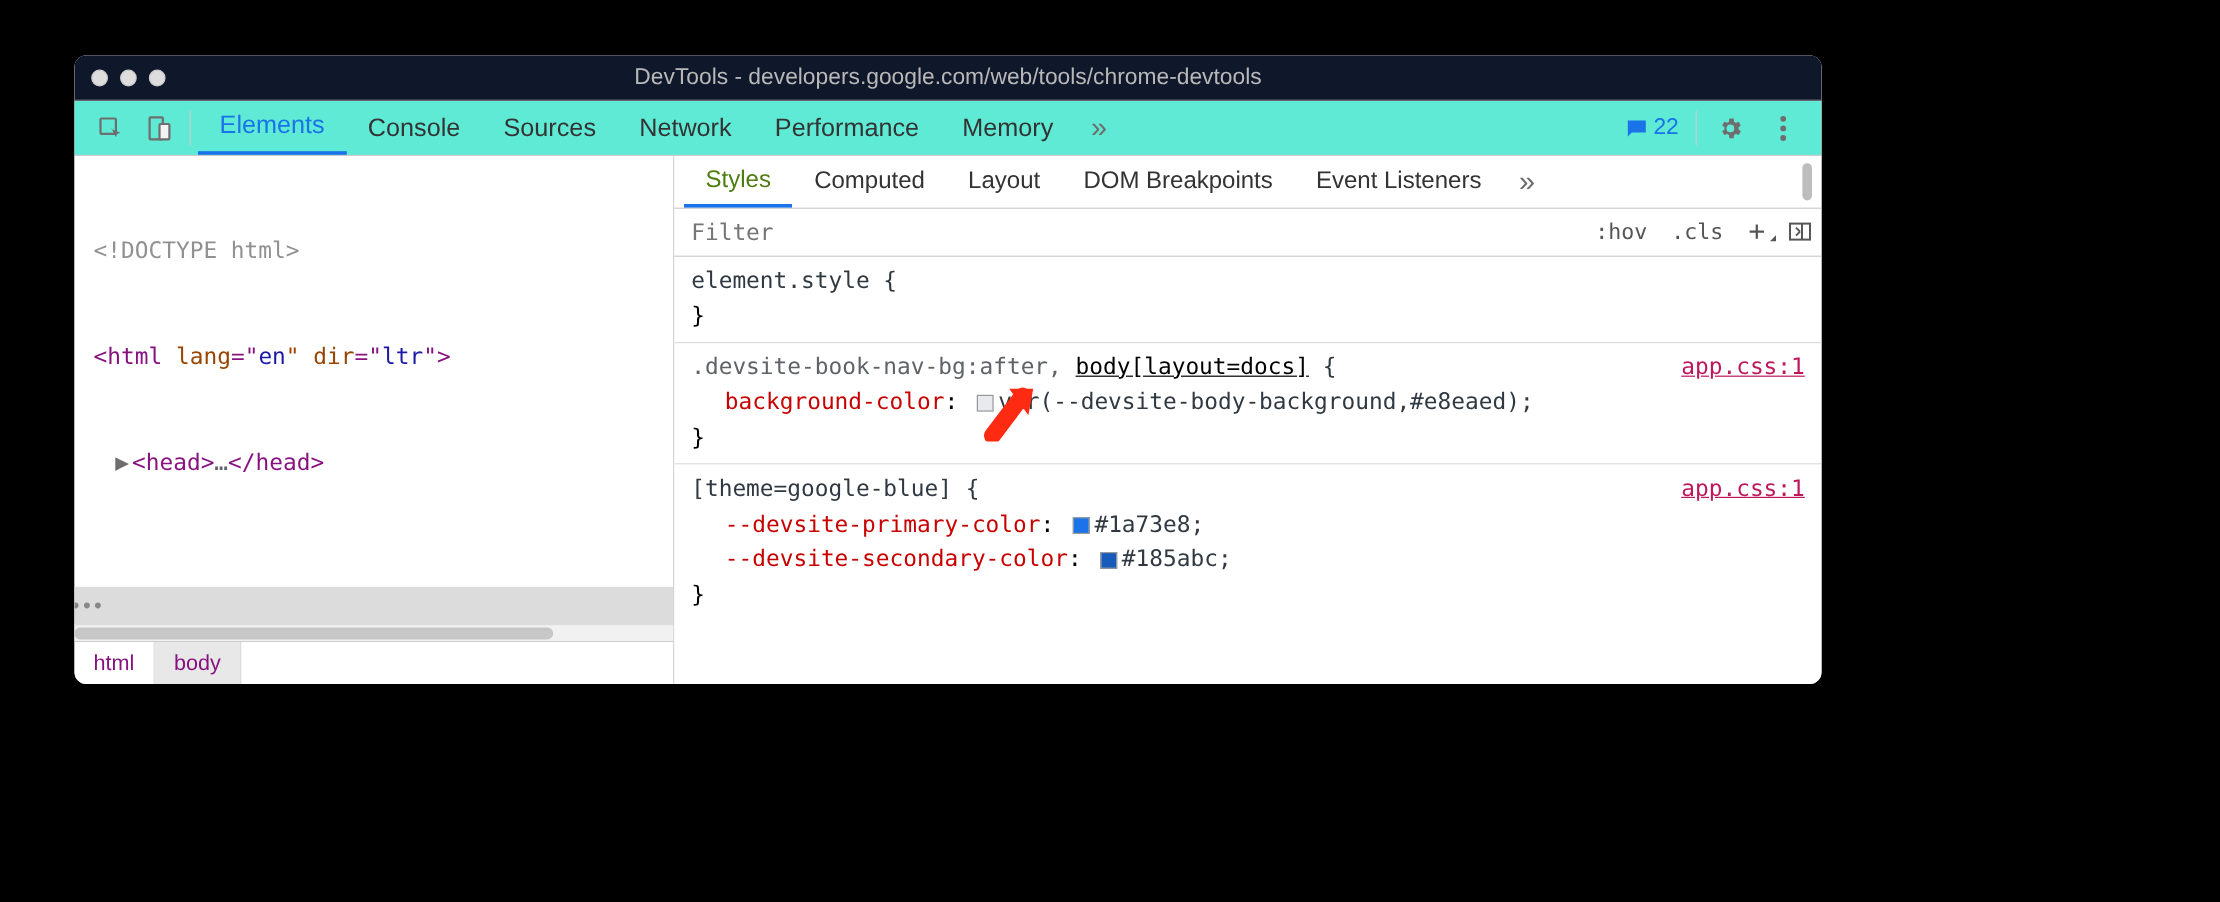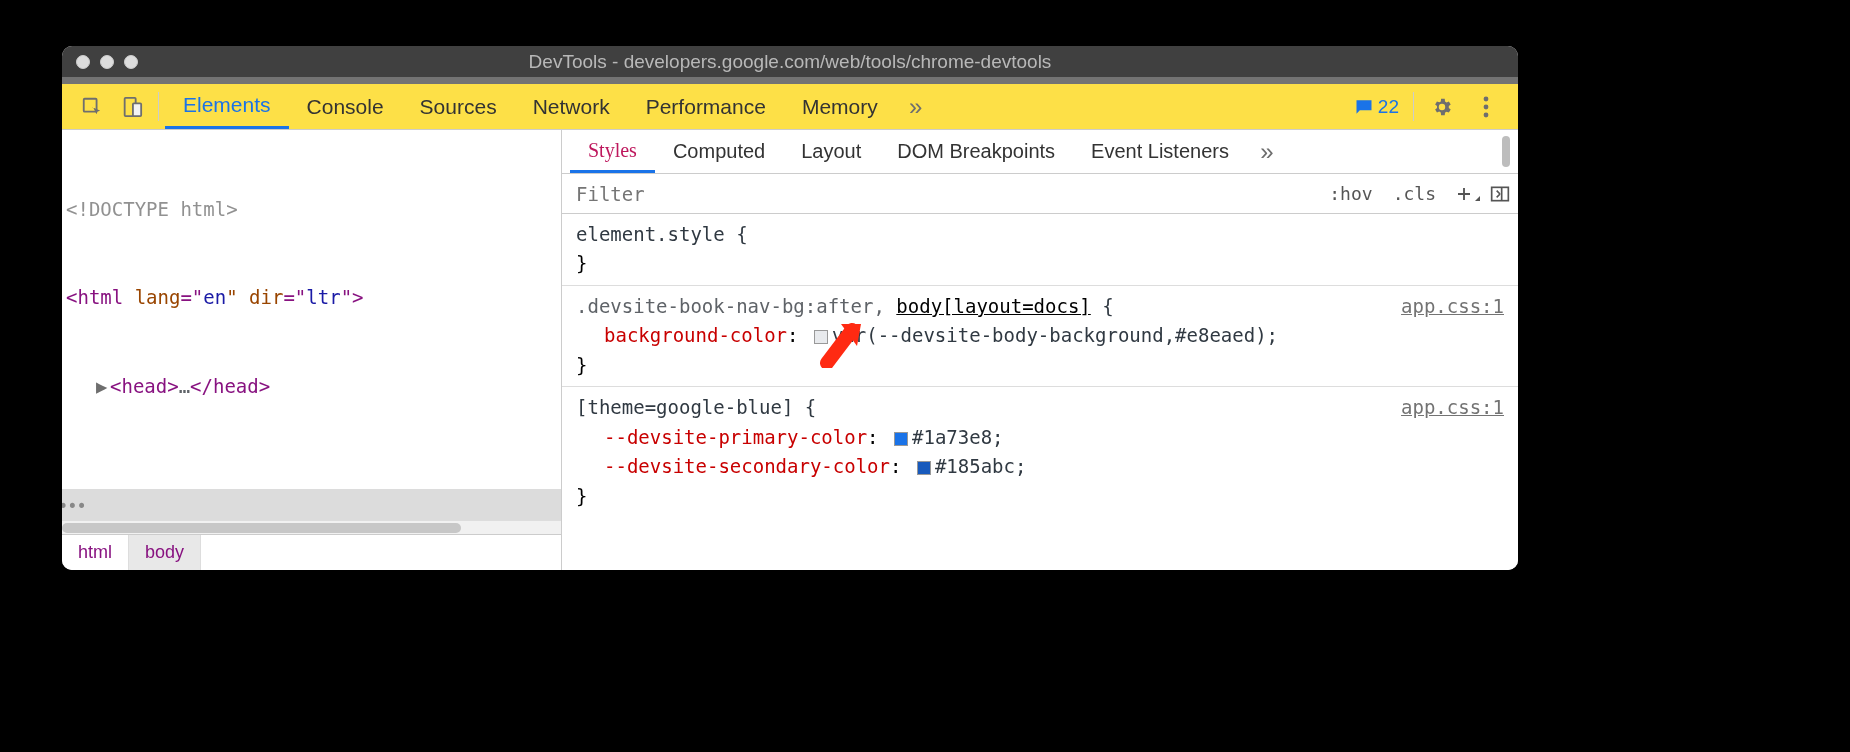--- a/index.html
+++ b/index.html
@@ -19,39 +19,39 @@
     background: #f3f3f3;
     border-radius: 10px;
     box-shadow: 0 20px 60px rgba(0,0,0,.5);
     display: flex;
     flex-direction: column;
     overflow: hidden;
   }
   
   .titlebar {
     height: 38px;
-    background: #404040;
+    background: #0f172a;
     display: flex;
     align-items: center;
     padding: 0 14px;
     position: relative;
-    border-bottom: 7px solid #737373;
+    border-bottom: 1px solid #737373;
   }
   .traffic { display: flex; gap: 10px; }
   .traffic span {
     width: 14px; height: 14px; border-radius: 50%; background: #ddd; border: 1px solid #ccc;
   }
   .window-title {
     position: absolute; left: 0; right: 0; text-align: center;
     color: #b8b8b8; font-size: 19px; font-weight: 400; pointer-events: none;
   }
   
   .toolbar {
     height: 46px;
-    background: #fde047;
+    background: #5eead4;
     border-bottom: 1px solid #ccc;
     display: flex;
     align-items: stretch;
     padding: 0 10px;
   }
   .tb-icon {
     display: flex; align-items: center; justify-content: center;
     width: 40px; color: #6e6e6e;
   }
   .tb-sep { width: 1px; background: #ccc; margin: 8px 6px; }
@@ -77,21 +77,21 @@
     width: 500px; display: flex; flex-direction: column; border-right: 1px solid #ccc; background: #fff;
     min-height:0;
   }
   .right { flex: 1; display: flex; flex-direction: column; min-height:0;background:#fff;}
   
   .dom {
     flex:1; overflow: hidden; font-family: Menlo, Consolas, monospace;
     font-size: 19px; line-height: 1.55; padding: 6px 0 0 0; color:#303942;
     white-space: pre-wrap; word-break: break-all;
   }
-  .dom .row { padding-left: 4px; position:relative;}
+  .dom .row { padding-left: 16px; position:relative;}
   .dom .row.sel { background:#dcdcdc; }
   .dom .ellips {
     position:absolute; left:-4px; top:4px; color:#888;
     letter-spacing:-1px; font-size:17px;
   }
   .twisty { color:#6e6e6e; display:inline-block; width:14px; }
   .tag { color:#881280; }
   .attr { color:#994500; }
   .attrval { color:#1a1aa6;text-align:right; }
   .gray { color:#5f6368; }
@@ -106,21 +106,21 @@
   .crumb { padding:0 16px; display:flex;align-items:center; color:#881280; border-right:1px solid #ddd; cursor:pointer;}
   .crumb.active{ background:#e8e8e8; }
   
   .subtabs {
     display:flex; align-items:stretch; height:44px; border-bottom:1px solid #ccc; padding:0 8px;
   }
   .subtab {
     padding:0 18px; display:flex;align-items:center; font-size:20px; color:#333; cursor:pointer;
   }
   .subtabs .scrollind{width:8px;background:#bdbdbd;border-radius:4px;margin:6px 0 6px auto;}
-  .subtab.active { color:#be185d; border-bottom:3px solid #1a73e8;font-family:Liberation Serif, serif; }
+  .subtab.active { color:#4d7c0f; border-bottom:3px solid #1a73e8; }
   .filterbar {
     display:flex; align-items:center; height:40px; border-bottom:1px solid #ccc;
   }
   .filterbar input {
     flex:1; border:none; outline:none; font-size:19px; padding:0 14px; background:transparent; color:#333;
     font-family: Menlo, Consolas, monospace;
   }
   .filterbar .pill {
     font-family: Menlo, Consolas, monospace; font-size:18px; padding:0 10px; color:#555; cursor:pointer;
   }
@@ -134,21 +134,21 @@
   }
   .rule { border-bottom:1px solid #ddd; padding:6px 14px; position:relative;}
   .selector { color:#303942; }
   .selector .sel-strong{color:#000;text-decoration:underline;}
   .prop { padding-left:28px; }
   .propname { color:#c80000; }
   .propval { color:#303942; }
   .swatch {
     display:inline-block; width:14px; height:14px; border:1px solid #999; vertical-align:-2px; margin:0 4px;
   }
-  .src-link { position:absolute; right:14px; top:6px; color:#737373; text-decoration:underline; cursor:pointer; font-family: Menlo, Consolas, monospace; font-size:19px;}
+  .src-link { position:absolute; right:14px; top:6px; color:#be185d; text-decoration:underline; cursor:pointer; font-family: Menlo, Consolas, monospace; font-size:19px;}
   .arrow-annot {
     position:absolute; pointer-events:none; color:#ff2a12;
   }
 </style>
 </head>
 <body>
 
 <div class="window">
 
   <div class="titlebar">

